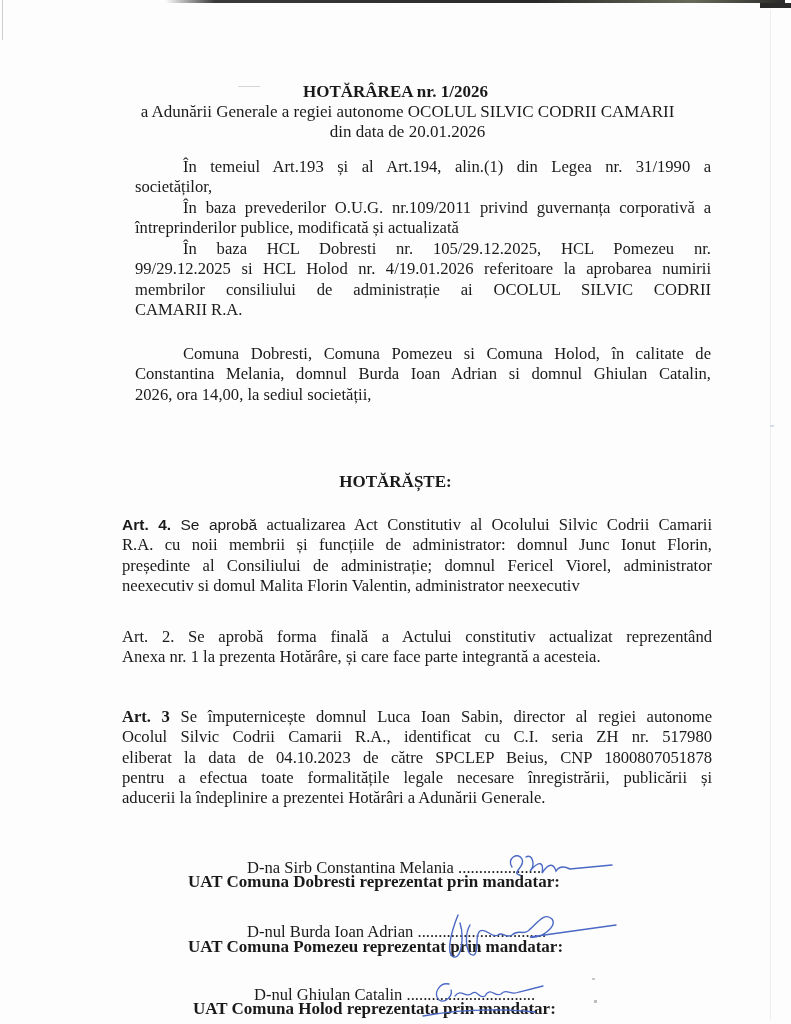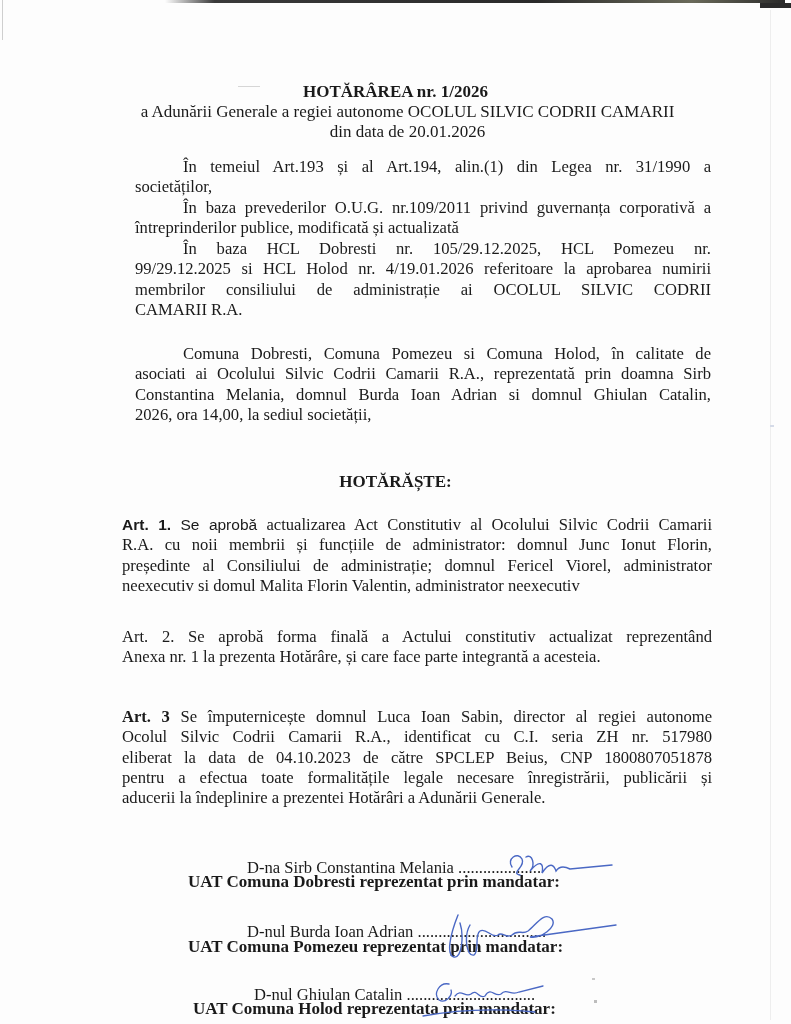--- a/index.html
+++ b/index.html
@@ -77,29 +77,28 @@
 
   <div class="para" style="top:239px">
     <span class="line" style="padding-left:48px">În baza HCL Dobresti nr. 105/29.12.2025, HCL Pomezeu nr.</span>
     <span class="line">99/29.12.2025 si HCL Holod nr. 4/19.01.2026 referitoare la aprobarea numirii</span>
     <span class="line">membrilor consiliului de administrație ai OCOLUL SILVIC CODRII</span>
     <span class="line last">CAMARII R.A.</span>
   </div>
 
   <div class="para" style="top:344px">
     <span class="line" style="padding-left:48px">Comuna Dobresti, Comuna Pomezeu si Comuna Holod, în calitate de</span>
-    <span class="line">asociati ai Ocolului Silvic Codrii Camarii R.A., reprezentată prin doamna Sirb</span>
     <span class="line">Constantina Melania, domnul Burda Ioan Adrian si domnul Ghiulan Catalin,</span>
     <span class="line last">2026, ora 14,00, la sediul societății,</span>
   </div>
 
   <div class="heading">HOTĂRĂȘTE:</div>
 
   <div class="para" style="top:515px; left:122px; width:590px">
-    <span class="line"><b class="sans">Art. 1.</b><span class="sans"> Se aprobă</span><span> actualizarea Act Constitutiv al Ocolului Silvic Codrii Camarii</span></span>
+    <span class="line"><b class="sans">Art. 4.</b><span class="sans"> Se aprobă</span><span> actualizarea Act Constitutiv al Ocolului Silvic Codrii Camarii</span></span>
     <span class="line">R.A. cu noii membrii și funcțiile de administrator: domnul Junc Ionut Florin,</span>
     <span class="line">președinte al Consiliului de administrație; domnul Fericel Viorel, administrator</span>
     <span class="line last">neexecutiv si domul Malita Florin Valentin, administrator neexecutiv</span>
   </div>
 
   <div class="para" style="top:627px; left:122px; width:590px">
     <span class="line">Art. 2. Se aprobă forma finală a Actului constitutiv actualizat reprezentând</span>
     <span class="line last">Anexa nr. 1 la prezenta Hotărâre, și care face parte integrantă a acesteia.</span>
   </div>
 

